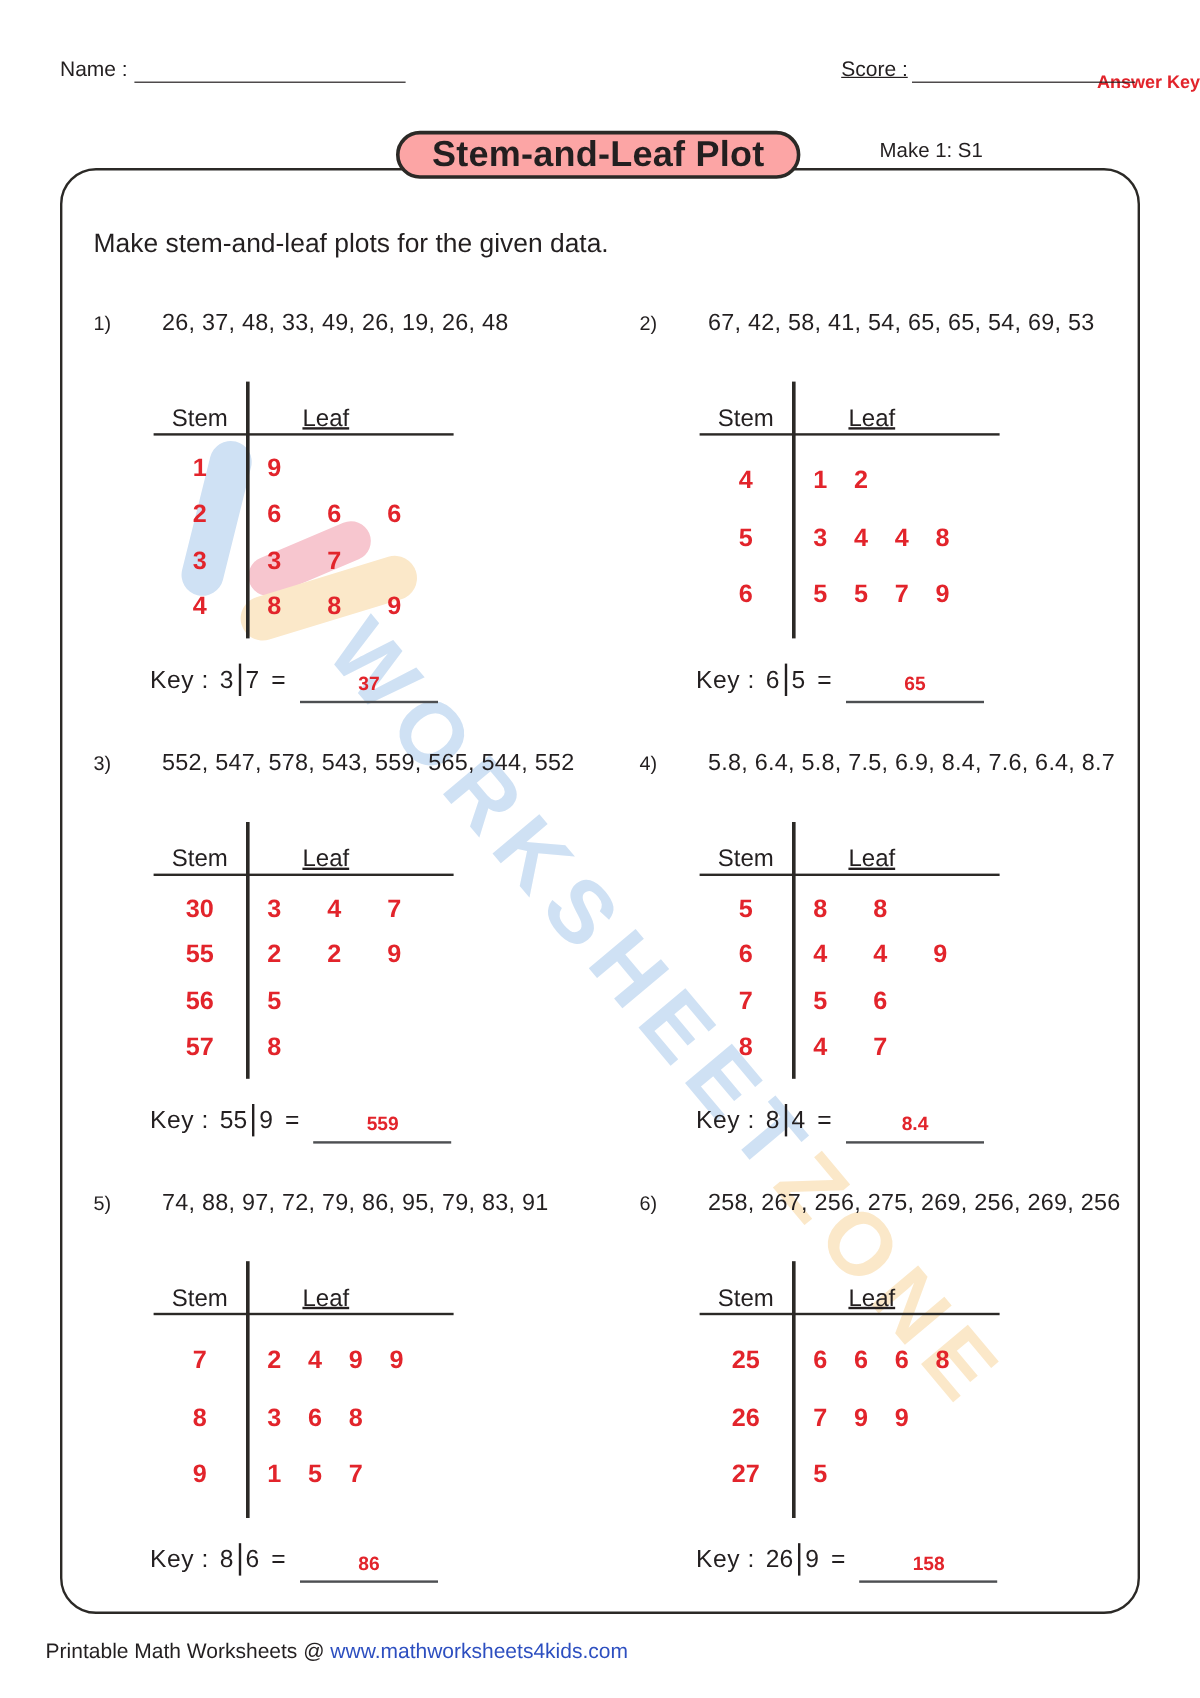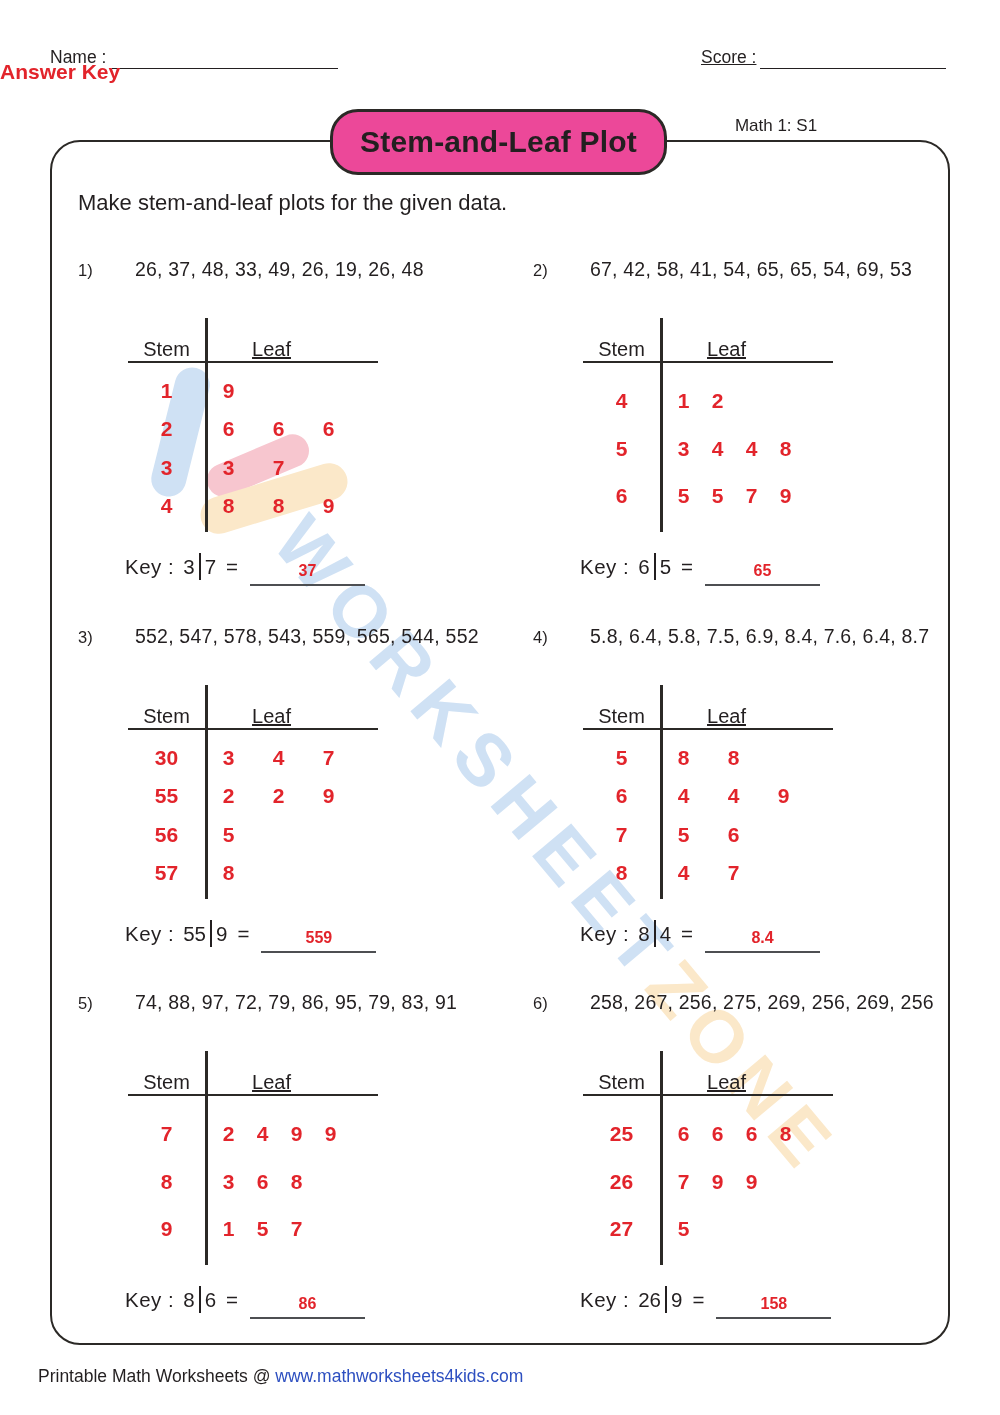--- a/index.html
+++ b/index.html
@@ -30,25 +30,25 @@
   }
   .wm-text .blue{color:var(--wm-blue);}
   .wm-text .orange{color:var(--wm-orange);}
   
   .hdr-label{position:absolute;font-size:17.5px;z-index:1;}
   .name-label{left:50px;top:47px;}
   .score-label{left:701px;top:47px;text-decoration:underline;}
   .write-line{position:absolute;height:22px;border-bottom:1.6px solid var(--text);z-index:1;}
   .name-line{left:112px;top:46px;width:226px;}
   .score-line{left:760px;top:46px;width:186px;}
-  .answer-key{position:absolute;left:0;right:0;top:60px;text-align:left;
-    font-size:21px;font-weight:bold;color:var(--red);z-index:1;}
+  .answer-key{position:absolute;left:0;right:0;top:60px;text-align:right;
+    font-size:15px;font-weight:bold;color:var(--red);z-index:1;}
   .title-pill{
-    position:absolute;left:330px;top:109px;width:337px;height:66px;
-    border:3px solid var(--line);border-radius:28px;background:#ec4899;z-index:2;
+    position:absolute;left:330px;top:109px;width:337px;height:40px;
+    border:3px solid var(--line);border-radius:28px;background:#fca5a5;z-index:2;
     display:flex;align-items:center;justify-content:center;
     font-size:30px;font-weight:bold;letter-spacing:0.2px;box-sizing:border-box;
   }
   .level-tag{position:absolute;left:700px;top:116px;width:152px;text-align:center;font-size:17px;z-index:2;}
   .main-box{
     position:absolute;left:50px;top:140px;width:900px;height:1205px;box-sizing:border-box;
     border:2.5px solid var(--line);border-radius:30px;z-index:0;background:transparent;
   }
   .instruction{position:absolute;left:78px;top:190px;font-size:22px;z-index:1;}
   
@@ -96,21 +96,21 @@
     <div class="wm-text"><span class="blue">WORKSHEET</span><span class="orange">ZONE</span></div>
   </div>
 
   <span class="hdr-label name-label">Name :</span>
   <div class="write-line name-line"></div>
   <div class="answer-key">Answer Key</div>
   <span class="hdr-label score-label">Score :</span>
   <div class="write-line score-line"></div>
 
   <div class="title-pill">Stem-and-Leaf Plot</div>
-  <div class="level-tag">Math 1: S1</div>
+  <div class="level-tag">Make 1: S1</div>
 
   <div class="main-box"></div>
   <div class="instruction">Make stem-and-leaf plots for the given data.</div>
 
   <div class="problem pc1 pr1 wide-leaves">
     <div class="prob-line">
       <span class="prob-num">1)</span>
       <span class="prob-data">26, 37, 48, 33, 49, 26, 19, 26, 48</span>
     </div>
     <div class="slp">

